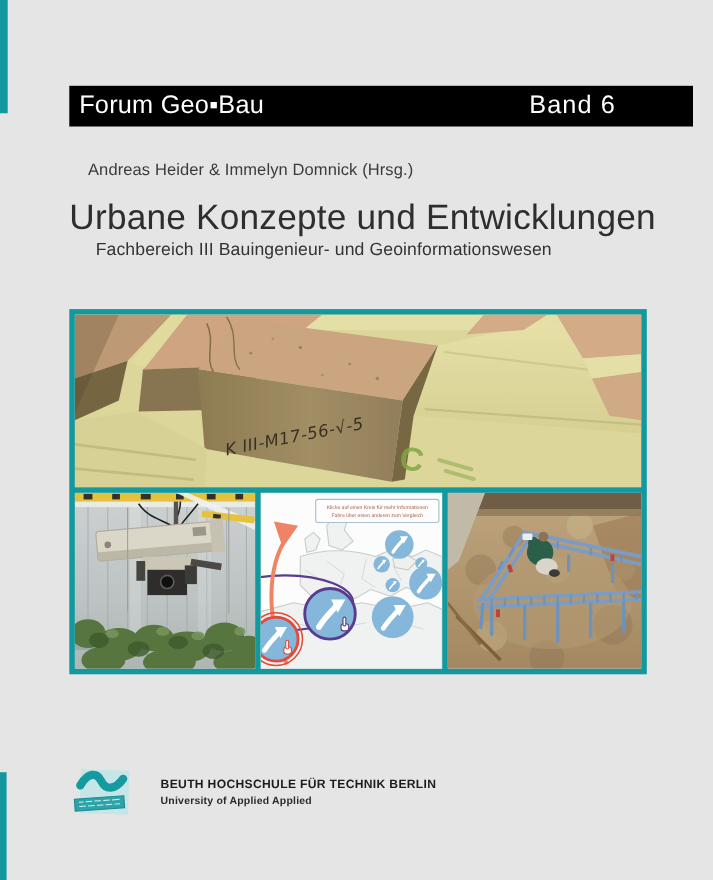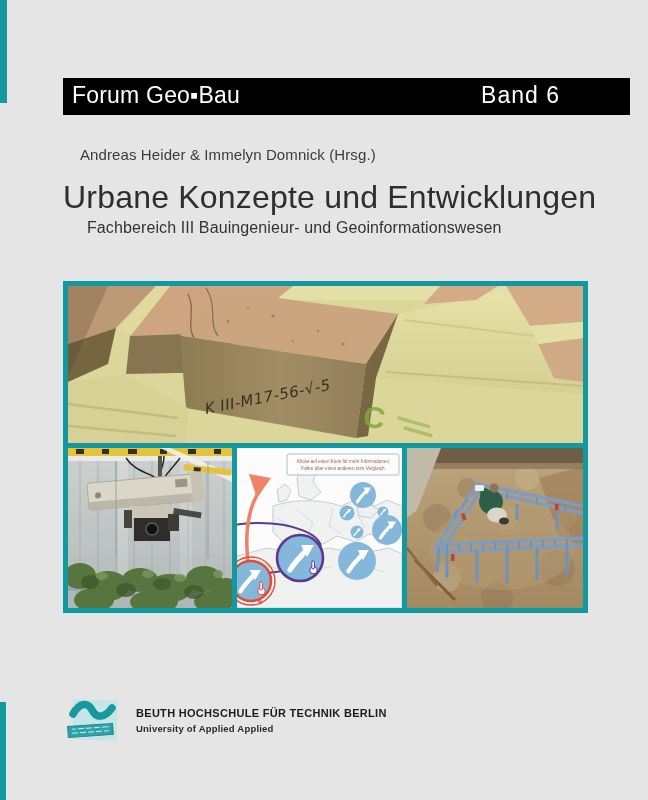--- a/index.html
+++ b/index.html
@@ -45,21 +45,21 @@
   .montage .row{display:flex;gap:5px;height:160px;}
   .ph{overflow:hidden;position:relative;background:#cccccc;}
   .ph svg{display:block;}
   #photo-greenhouse{width:164px;height:160px;}
   #photo-map{width:165px;height:160px;background:#fbfcfb;}
   #photo-excavation{width:176px;height:160px;}
 
   
   .publisher{
     position:absolute;left:66px;top:698px;
-    display:flex;align-items:flex-start;gap:18px;
+    display:flex;align-items:flex-start;gap:28px;
   }
   .publisher .text{padding-top:9px;}
   .publisher .name{
     font-size:11px;font-weight:bold;color:#1c1c1a;letter-spacing:0.3px;
   }
   .publisher .tagline{
     font-size:9.5px;font-weight:bold;color:#2a2a28;margin-top:4px;letter-spacing:0.2px;
   }
 </style>
 </head>

